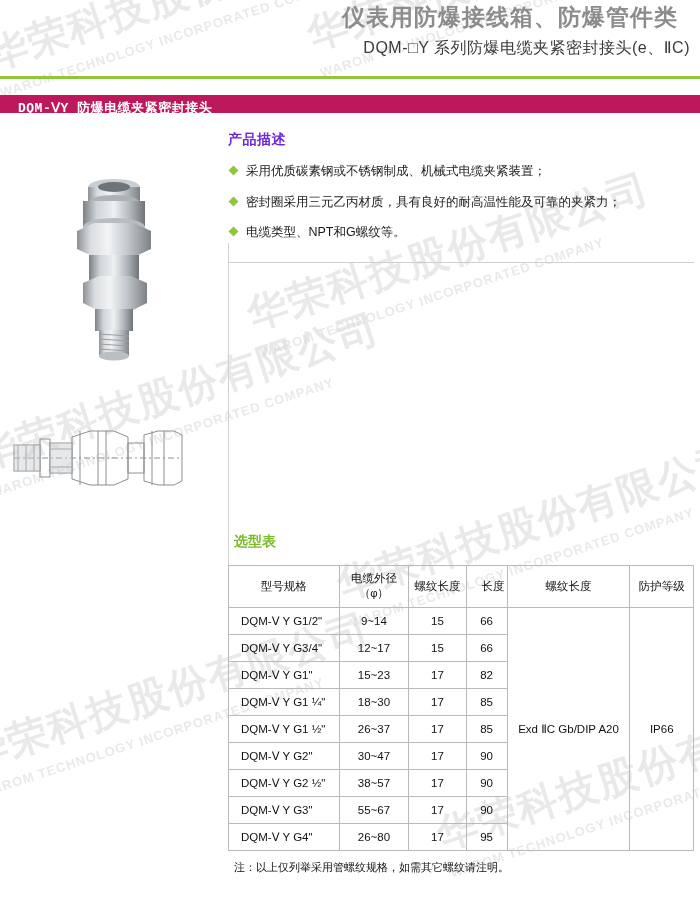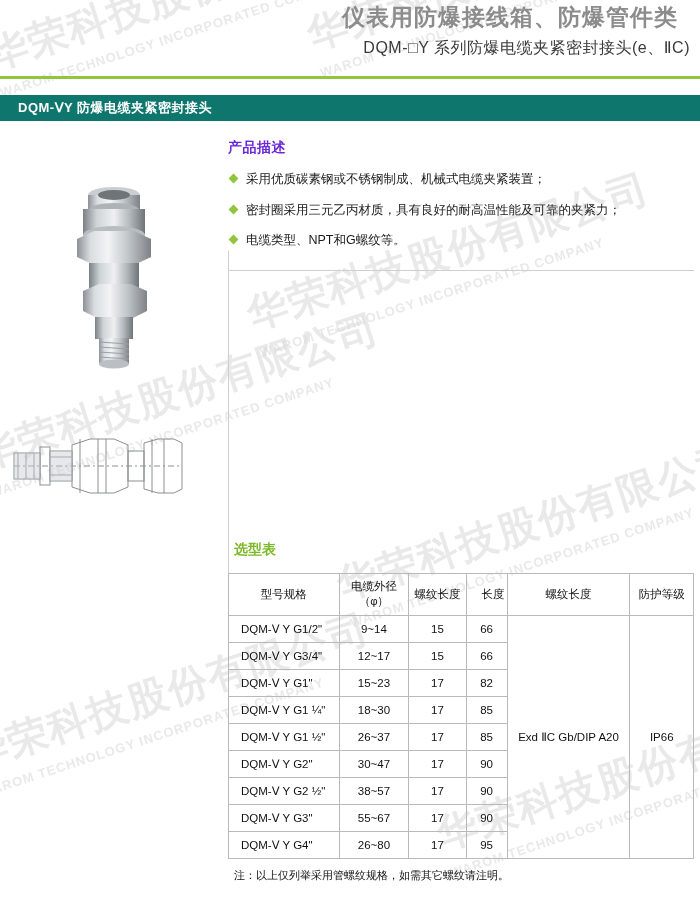--- a/index.html
+++ b/index.html
@@ -60,23 +60,24 @@
     position: absolute;
     left: 0; right: 0; top: 76px;
     height: 3px;
     background: #8fc63d;
   }
 
   
   .titlebar {
     position: relative;
     margin: 17px 0 0 0;
-    height: 26px;
-    background: #0f766e;
+    height: 18px;
+    background: #be185d;
     z-index: 10;
+    font-family: Liberation Mono, monospace;
   }
   .titlebar-text {
     position: absolute;
     left: 18px;
     top: 4px;
     color: #ffffff;
     font-size: 13px;
     font-weight: bold;
     letter-spacing: .5px;
   }

